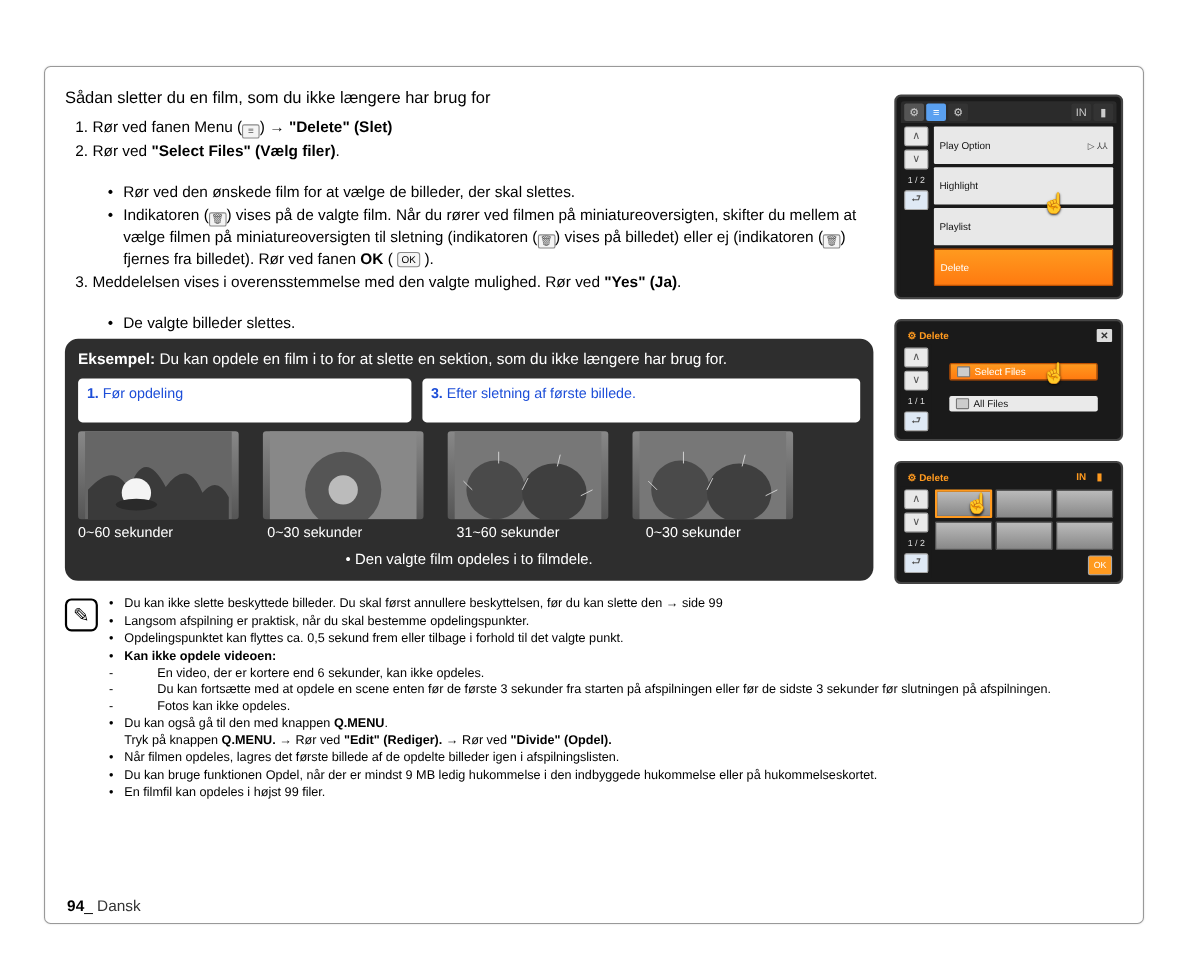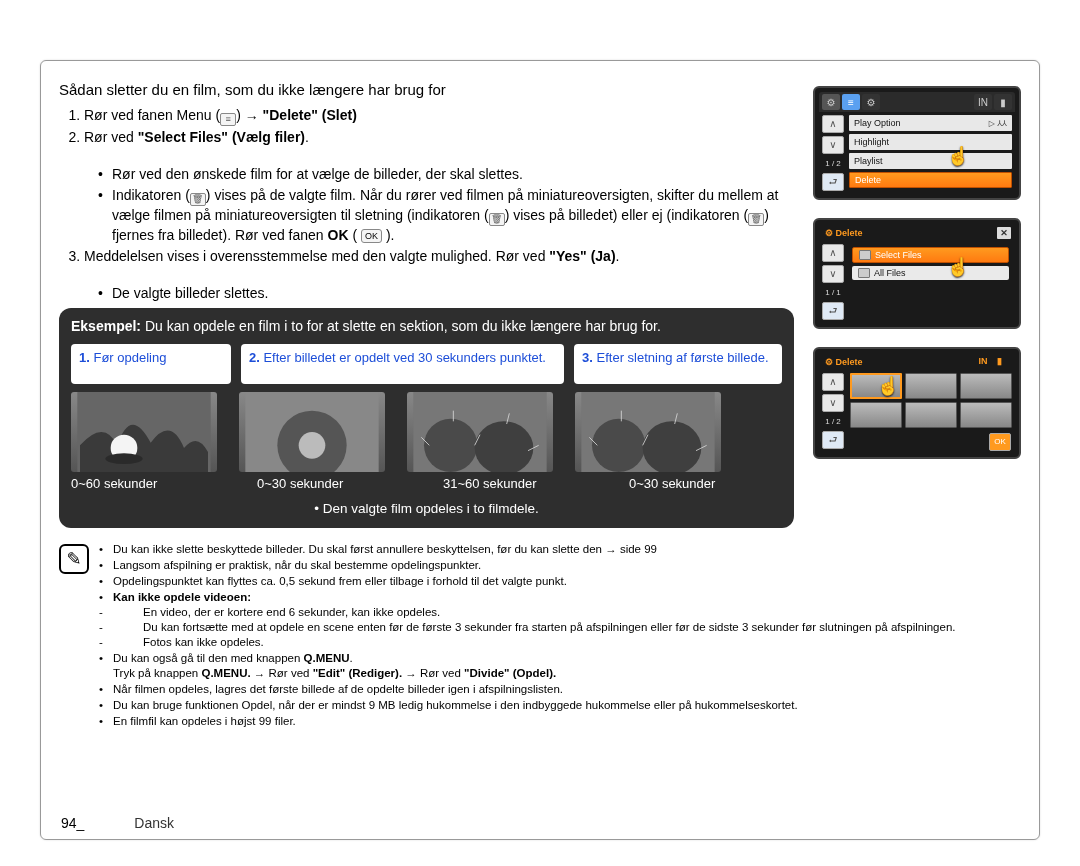--- a/index.html
+++ b/index.html
@@ -51,41 +51,41 @@
     background:#fff; color:#1d4ed8; border-radius:4px; padding:6px 8px;
     font-size:13px; flex:1; min-height:40px;
   }
   .step-card.small { flex:0.75; }
   .thumb-row { display:flex; gap:22px; margin:6px 0 4px 0; align-items:flex-end;}
   .thumb {
     width:146px; height:80px; background:linear-gradient(#888,#555);
     border-radius:3px; display:flex; align-items:center; justify-content:center;
   }
   .thumb svg { width:100%; height:100%; }
-  .thumb-cap { display:flex; gap:40px; margin-top:4px; font-size:13px; color:#fff;}
+  .thumb-cap { display:flex; gap:26px; margin-top:4px; font-size:13px; color:#fff;}
   .thumb-cap span { width:146px; }
   .final-note { text-align:center; margin-top:10px; font-size:13.5px; color:#fff;}
   .final-note::before { content:"• "; }
 
   .notes-block { display:flex; margin-top:14px; gap:10px; width:970px;}
   .note-icon {
     width:30px; height:30px; border:2px solid #000; border-radius:6px;
     display:flex; align-items:center; justify-content:center; flex:none;
     font-size:18px; margin-top:2px;
   }
   .notes { font-size:11.5px; line-height:1.3; }
   .notes ul { list-style:none; margin:0; padding:0; }
   .notes > ul > li { position:relative; padding-left:14px; margin-bottom:1px;}
   .notes > ul > li::before { content:"•"; position:absolute; left:0; }
   .notes .dash-list { margin-left:18px; }
   .notes .dash-list li { padding-left:12px; }
   .notes .dash-list li::before { content:"-"; position:absolute; left:0;}
   .page-num { position:absolute; bottom:8px; left:20px; font-size:14px;}
-  .page-num .pn { font-weight:normal; }
-  .page-num .lang { color:#333;margin-left:46px; }
+  .page-num .pn { font-weight:bold; }
+  .page-num .lang { color:#333; }
 
   
   .side-col {
     position:absolute; top:25px; right:18px; width:208px;
     display:flex; flex-direction:column; gap:18px;
   }
   .device {
     width:208px; border:2px solid #444; border-radius:6px; background:#1a1a1a;
     padding:4px; font-size:9px; color:#ccc;
   }
@@ -109,35 +109,35 @@
     width:22px; height:18px; background:#e9e9e9; border:1px solid #aaa;
     border-radius:2px; font-size:10px; color:#555; text-align:center; line-height:16px;
   }
   .nav-btn.back { background:#dfe9f5; }
   .nav-btn.ok { background:#ff9a1f; color:#fff; font-size:8px; }
   .pg-ind { font-size:8px; color:#ddd; margin:2px 0;}
   .menu-list { flex:1; padding:3px 3px 3px 2px; }
   .menu-row {
     background:#e8e8e8; color:#111; border-radius:1px;
     padding:2px 5px; margin-bottom:3px; display:flex; align-items:center;
-    justify-content:space-between; font-size:9px; height:16px;
+    justify-content:space-between; font-size:9px; height:34px;
   }
   .menu-row.sel { background:linear-gradient(#ff9a1f,#ff7a10); color:#fff; border:1px solid #c05000;}
   .menu-row .ri { font-size:8px; color:#444;}
   .dev-title {
     color:#ff9a1f; font-weight:bold; font-size:9px; padding:3px 4px 2px 6px;
     display:flex; align-items:center; justify-content:space-between;
   }
   .dev-title .x {
     width:14px; height:12px; background:#ddd; color:#333;
     border-radius:1px; text-align:center; line-height:12px; font-size:9px;
   }
   .file-row {
     background:#eaeaea; color:#111; border-radius:2px; padding:2px 6px;
-    margin:3px; display:flex; align-items:center; gap:4px; font-size:9px;
+    margin:14px; display:flex; align-items:center; gap:4px; font-size:9px;
   }
   .file-row.sel { background:linear-gradient(#ff9a1f,#ff7a10); color:#fff; border:1px solid #c05000; }
   .file-row .fi { width:12px; height:10px; border:1px solid #777; background:#ccc; border-radius:1px;}
   .thumbs-grid {
     display:grid; grid-template-columns:repeat(3,1fr); gap:3px; padding:3px;
   }
   .tn {
     height:26px; background:linear-gradient(#bbb,#888); border:1px solid #555;
     border-radius:1px; position:relative;
   }
@@ -179,23 +179,20 @@
 
     <div class="dark-panel">
       <div>
         <span class="ex-label">Eksempel:</span>
         <span>Du kan opdele en film i to for at slette en sektion, som du ikke længere har brug for.</span>
       </div>
 
       <div class="steps-row">
         <div class="step-card small">
           <b>1.</b><span> Før opdeling</span>
-        </div>
-        <div class="step-card" style="flex:1.6;">
-          <b>2.</b><span> Efter billedet er opdelt ved 30 sekunders punktet.</span>
         </div>
         <div class="step-card">
           <b>3.</b><span> Efter sletning af første billede.</span>
         </div>
       </div>
 
       <div class="thumb-row">
         <div class="thumb">
           <svg viewBox="0 0 100 60">
               <rect width="100" height="60" fill="#666"></rect>

